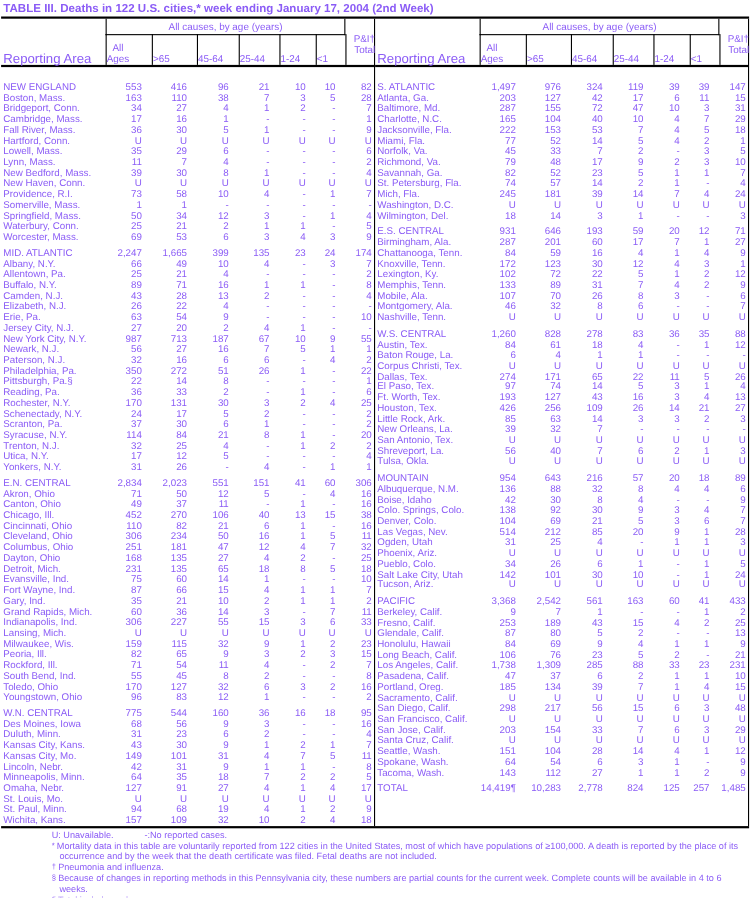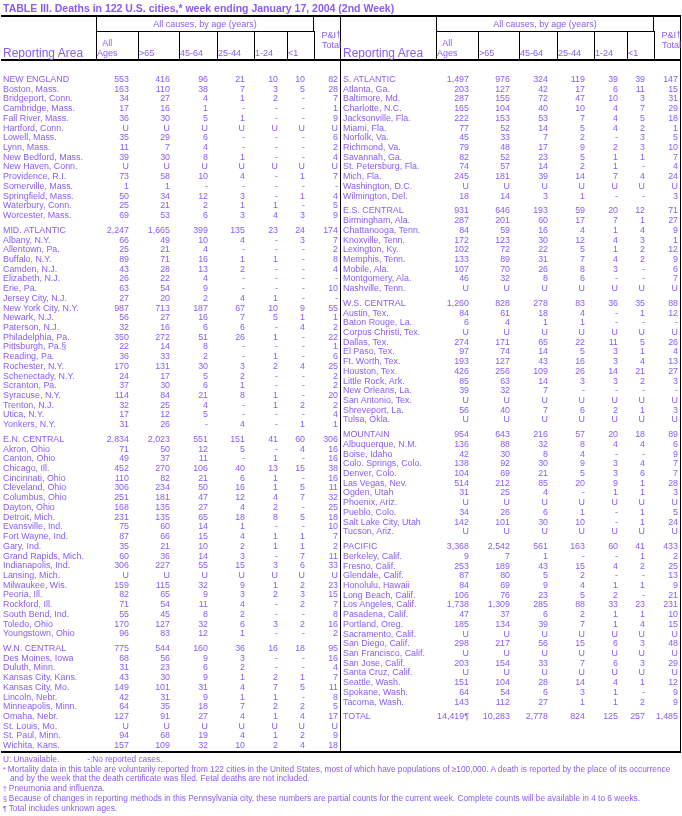--- a/index.html
+++ b/index.html
@@ -23,21 +23,21 @@
   .tbody{padding-top:2px;font-size:8.9px;}
   .row{display:grid;grid-template-columns:95px 42px 41px 38px 37px 33px 27px 27px;height:9.73px;line-height:9.73px;}
   .row .area{padding-left:2px;white-space:nowrap;overflow:visible;}
   .row .num{text-align:right;padding-right:9px;}
   .row .num.pi{padding-right:3px;}
   .section{margin-top:12px;}
   .section + .section{margin-top:5px;}
   .total-block{margin-top:5px;}
   
   .footnotes{font-size:8.3px;line-height:9.8px;padding:2px 2px 0 2px;}
-  .fn{padding-left:7px;text-indent:-7px;}
+  .fn{padding-left:7px;text-indent:-7px;margin-left:44px;}
   .fn .mk{font-size:7px;vertical-align:top;}
   .legend span.gap{display:inline-block;width:28px;}
 </style>
 </head>
 <body>
 
 <div class="page">
   <div class="title">TABLE III. Deaths in 122 U.S. cities,* week ending January 17, 2004 (2nd Week)</div>
   <div class="title-rule"></div>
 

